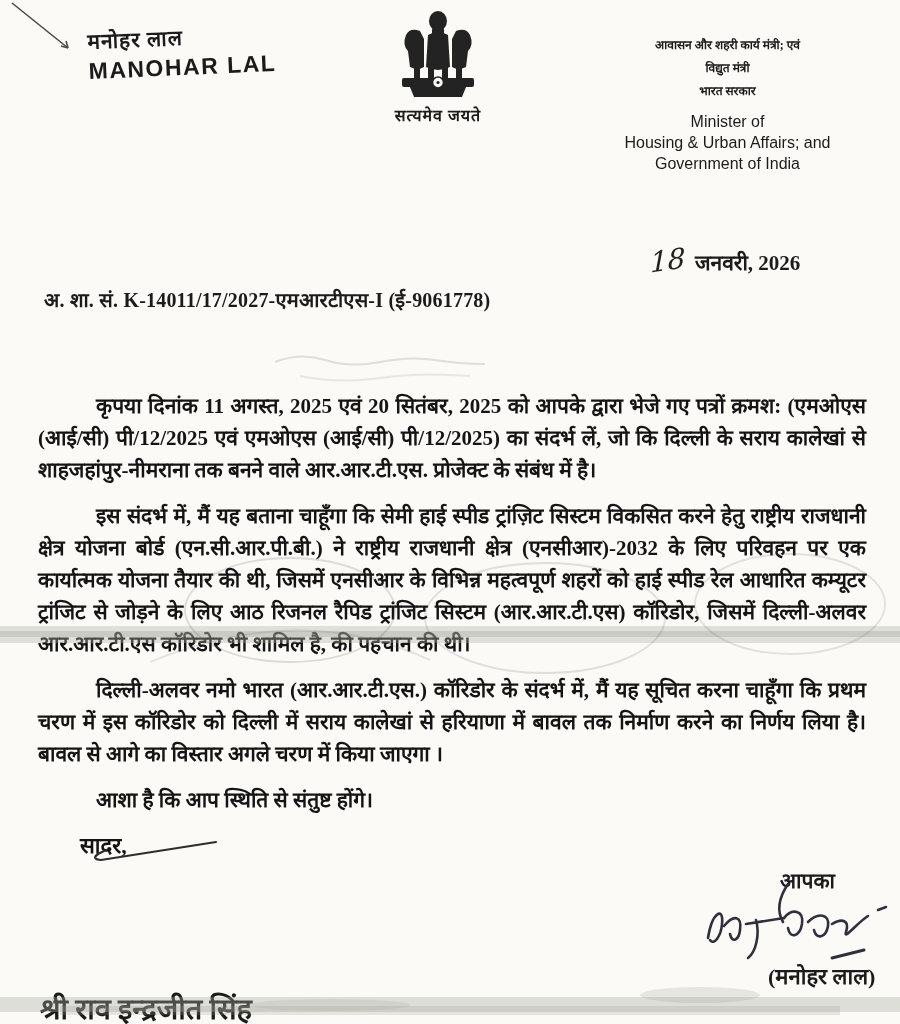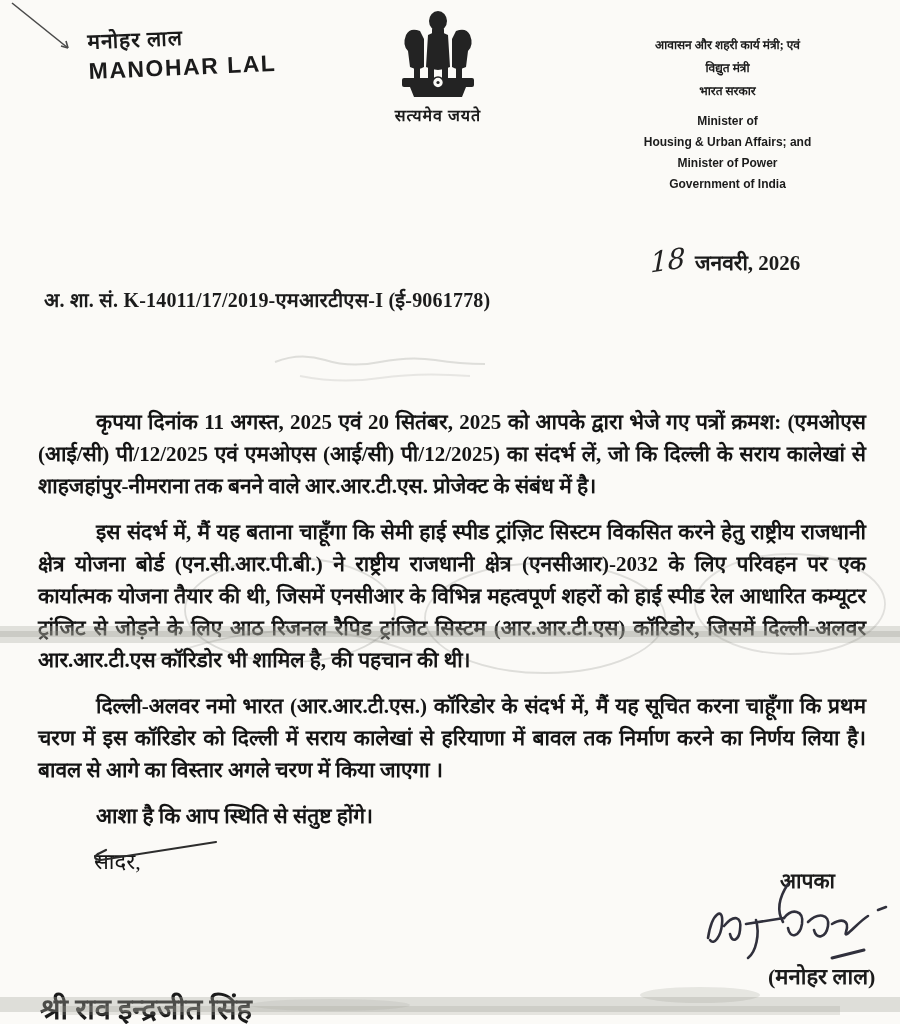--- a/index.html
+++ b/index.html
@@ -25,41 +25,41 @@
   }
   .emblem-block{position:absolute;top:6px;left:383px;width:110px;text-align:center;}
   .emblem-motto{font-size:16px;font-weight:700;margin-top:-2px;letter-spacing:1px;font-family:Liberation Serif, serif;}
   .office-block{
     position:absolute;top:34px;left:560px;width:335px;
     text-align:center;
   }
   .office-hi{font-size:12px;font-weight:600;line-height:23px;}
   .office-en{
     font-family:"Liberation Sans","DejaVu Sans",sans-serif;
-    font-size:12px;font-weight:700;line-height:21px;margin-top:8px;
+    font-size:16px;font-weight:400;line-height:21px;margin-top:8px;
   }
   
   .date-line{position:absolute;top:244px;left:650px;font-size:21px;font-weight:600;white-space:nowrap;}
   .date-day{
     display:inline-block;
     font-style:italic;font-size:28px;font-weight:500;
     font-family:"DejaVu Serif",serif;
     transform:rotate(-8deg) skewX(-8deg);
     margin-right:4px;color:#222;
   }
   .ref-line{position:absolute;top:286px;left:44px;font-size:20px;font-weight:600;letter-spacing:.2px;}
   .salutation{position:absolute;top:338px;left:42px;font-size:22px;font-weight:700;}
   
   .body-text{
-    position:absolute;top:406px;left:38px;width:828px;
+    position:absolute;top:390px;left:38px;width:828px;
     font-size:21px;line-height:32px;font-weight:600;
     text-align:justify;color:#141414;
   }
   .body-text p{margin:0 0 14px;text-indent:58px;}
-  .closing{margin-left:56px;font-size:22px;font-weight:400;margin-top:4px;}
+  .closing{margin-left:42px;font-size:22px;font-weight:700;margin-top:4px;}
   
   .valediction{position:absolute;top:866px;left:780px;font-size:21px;font-weight:600;}
   .signature-svg{position:absolute;top:882px;left:692px;}
   .signatory{position:absolute;top:960px;left:768px;font-size:22px;font-weight:700;}
   .addressee{position:absolute;top:988px;left:40px;font-size:29px;font-weight:700;font-family:Liberation Serif, serif;}
   
   .artifact-layer{position:absolute;top:0;left:0;pointer-events:none;}
   .squiggle-svg{position:absolute;top:832px;left:88px;}
 </style>
 </head>
@@ -97,31 +97,30 @@
 
   <div class="office-block">
     <div class="office-hi">
       <div>आवासन और शहरी कार्य मंत्री; एवं</div>
       <div>विद्युत मंत्री</div>
       <div>भारत सरकार</div>
     </div>
     <div class="office-en">
       <div>Minister of</div>
       <div>Housing &amp; Urban Affairs; and</div>
-      <div>Minister of Power</div>
       <div>Government of India</div>
     </div>
   </div>
 
   <div class="date-line">
     <span class="date-day">18</span>
     <span>जनवरी, 2026</span>
   </div>
 
-  <div class="ref-line">अ. शा. सं. K-14011/17/2019-एमआरटीएस-I (ई-9061778)</div>
+  <div class="ref-line">अ. शा. सं. K-14011/17/2027-एमआरटीएस-I (ई-9061778)</div>
 
 
   <div class="body-text">
     <p>कृपया दिनांक 11 अगस्त, 2025 एवं 20 सितंबर, 2025 को आपके द्वारा भेजे गए पत्रों क्रमश: (एमओएस (आई/सी) पी/12/2025 एवं एमओएस (आई/सी) पी/12/2025) का संदर्भ लें, जो कि दिल्ली के सराय कालेखां से शाहजहांपुर-नीमराना तक बनने वाले आर.आर.टी.एस. प्रोजेक्ट के संबंध में है।</p>
     <p>इस संदर्भ में, मैं यह बताना चाहूँगा कि सेमी हाई स्पीड ट्रांज़िट सिस्टम विकसित करने हेतु राष्ट्रीय राजधानी क्षेत्र योजना बोर्ड (एन.सी.आर.पी.बी.) ने राष्ट्रीय राजधानी क्षेत्र (एनसीआर)-2032 के लिए परिवहन पर एक कार्यात्मक योजना तैयार की थी, जिसमें एनसीआर के विभिन्न महत्वपूर्ण शहरों को हाई स्पीड रेल आधारित कम्यूटर ट्रांजिट से जोड़ने के लिए आठ रिजनल रैपिड ट्रांजिट सिस्टम (आर.आर.टी.एस) कॉरिडोर, जिसमें दिल्ली-अलवर आर.आर.टी.एस कॉरिडोर भी शामिल है, की पहचान की थी।</p>
     <p>दिल्ली-अलवर नमो भारत (आर.आर.टी.एस.) कॉरिडोर के संदर्भ में, मैं यह सूचित करना चाहूँगा कि  प्रथम चरण में इस कॉरिडोर को दिल्ली में सराय कालेखां से हरियाणा में बावल तक निर्माण करने का निर्णय लिया है। बावल से आगे का विस्तार अगले चरण में किया जाएगा ।</p>
     <p>आशा है कि आप स्थिति से संतुष्ट होंगे।</p>
     <div class="closing">सादर,</div>
   </div>
 

